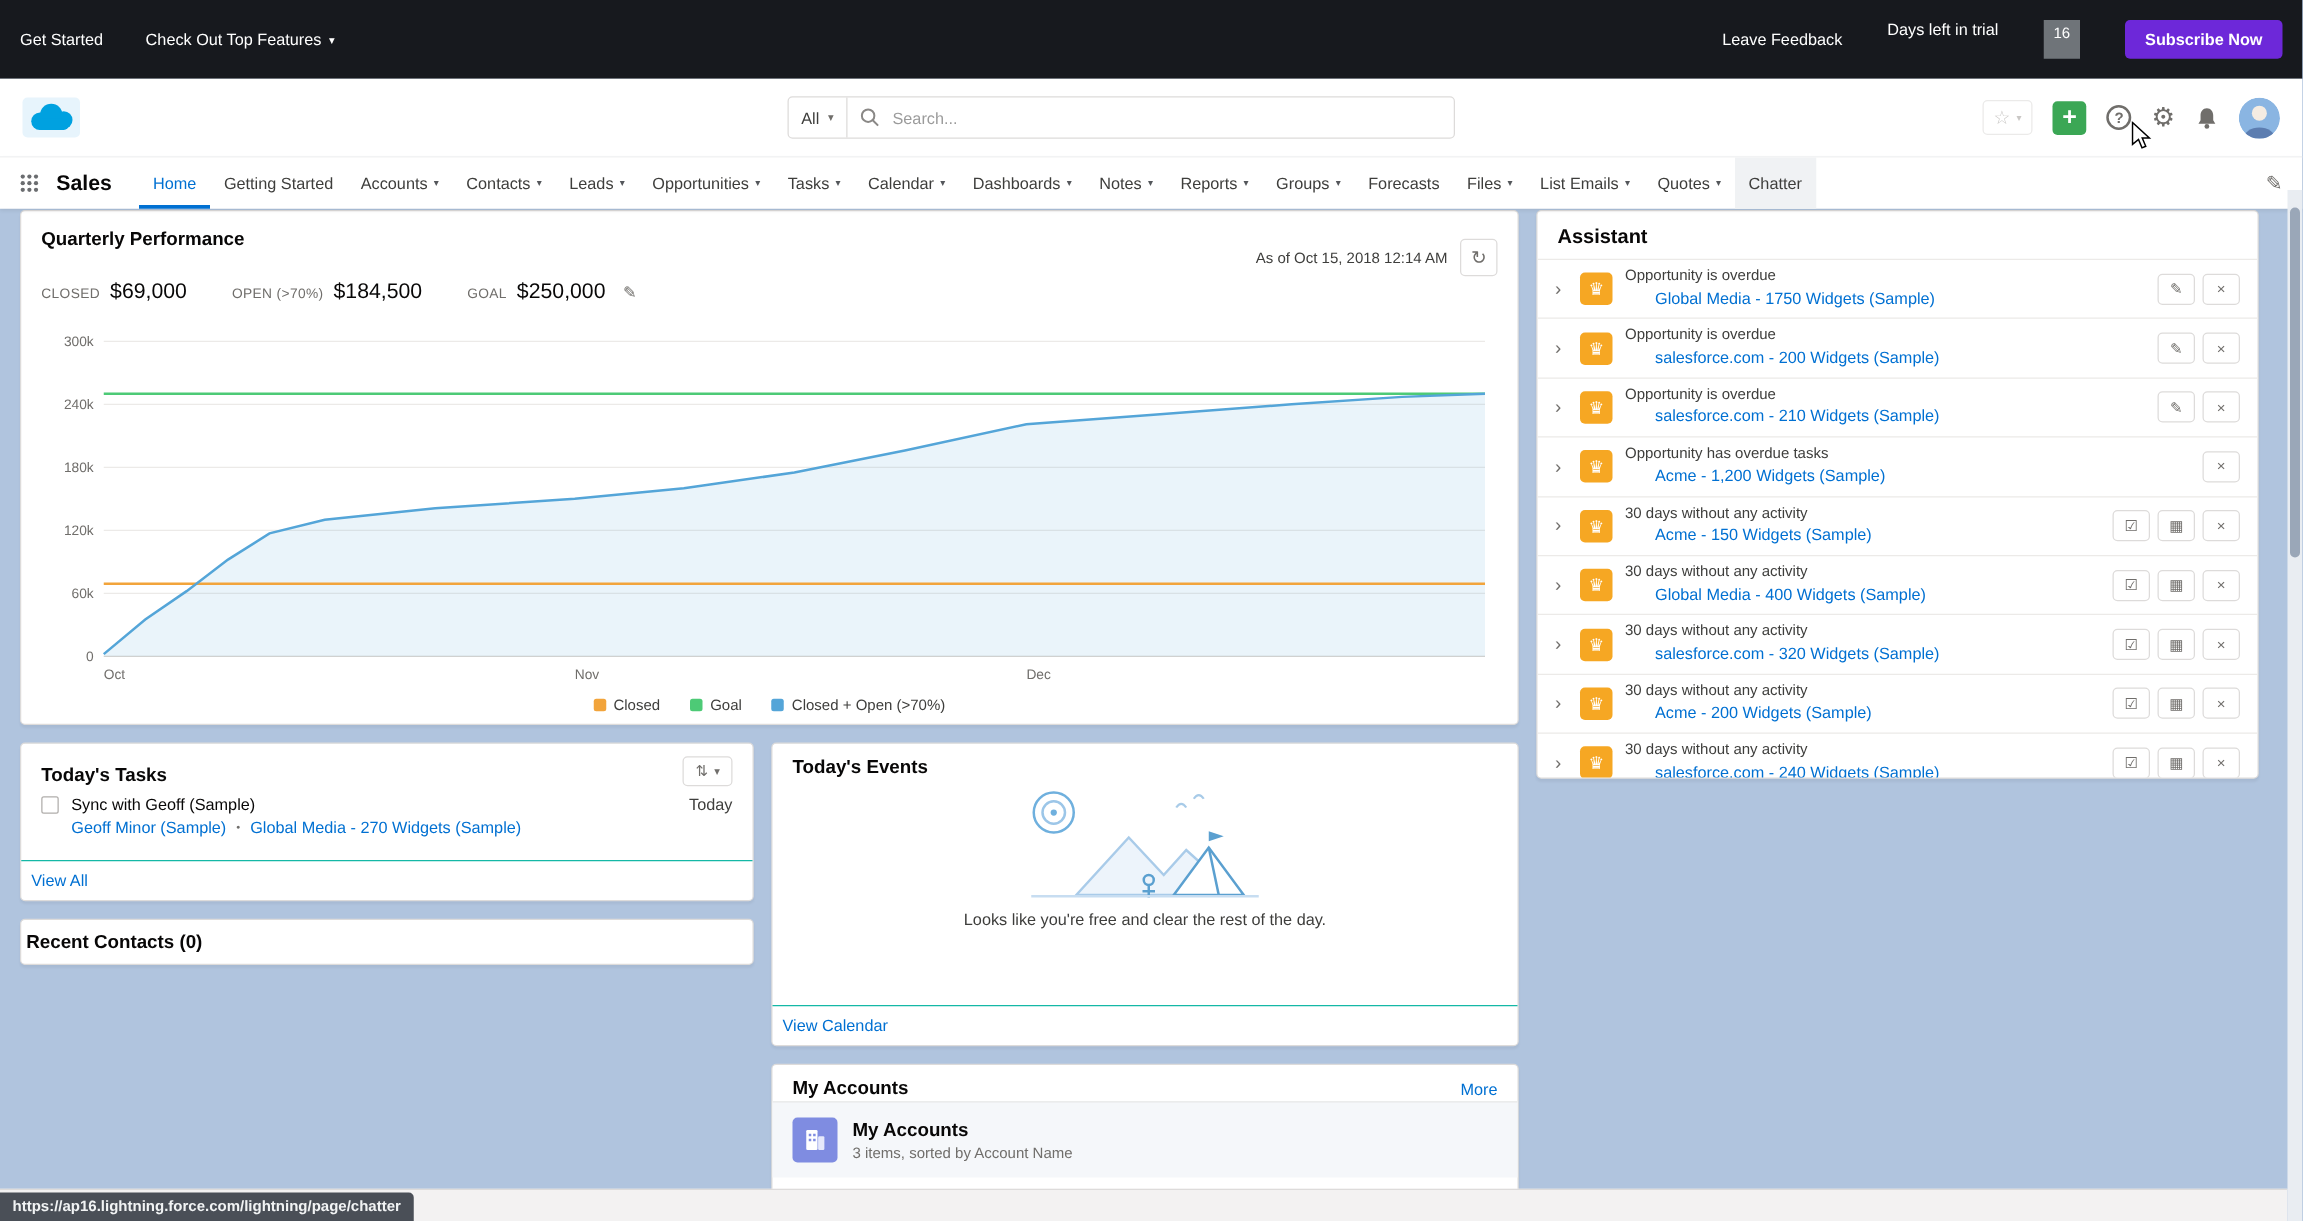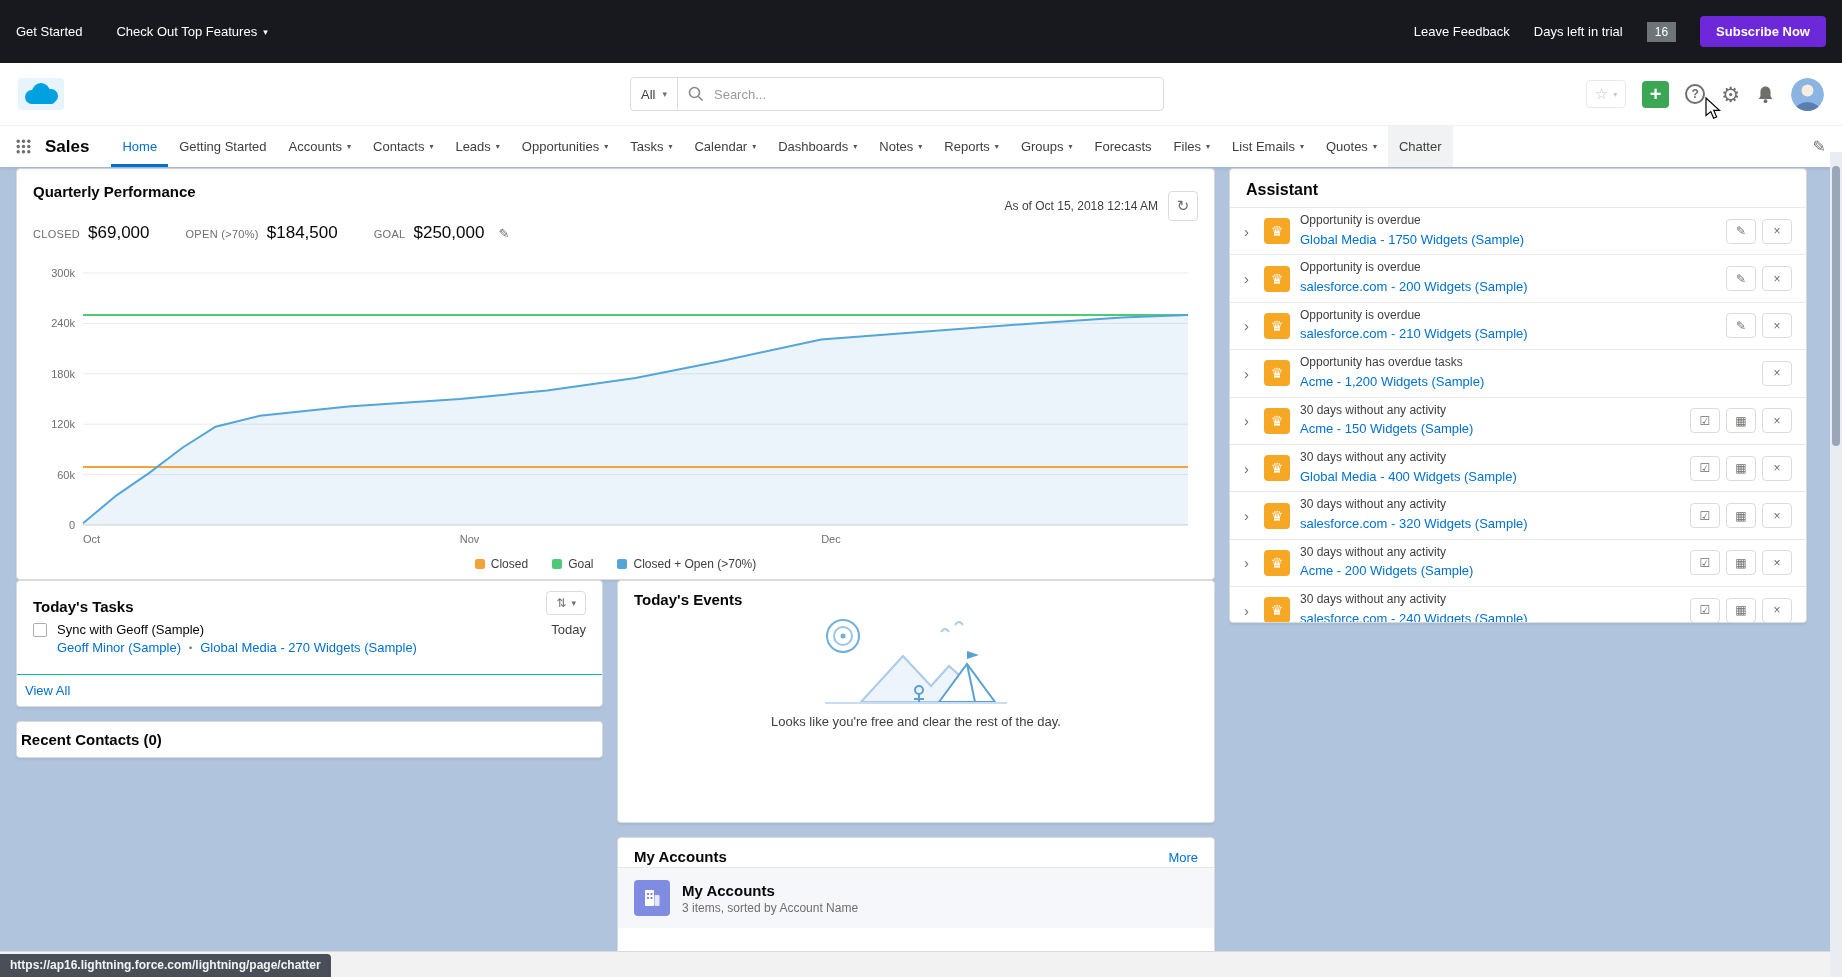--- a/index.html
+++ b/index.html
@@ -2,21 +2,21 @@
 <html><head>
 <meta charset="utf-8">
 <style>
   *{box-sizing:border-box;}
   html,body{margin:0;padding:0;}
   body{width:1842px;height:977px;overflow:hidden;position:relative;background:#b0c4de;
        font-family:"Liberation Sans",sans-serif;color:#3e3e3c;}
 
   
   .trialbar{height:63px;background:#17191e;display:flex;align-items:center;padding:0 16px;color:#fff;font-size:13px;gap:34px;}
-  .trialbar .tb-right{margin-left:auto;display:flex;align-items:center;gap:24px;}
+  .trialbar .tb-right{margin-left:auto;display:flex;gap:36px;}
   .tb-link{cursor:pointer;display:flex;align-items:center;gap:6px;}
   .tb-chev{font-size:9px;}
   .tb-badge{background:#6f7479;color:#fff;padding:3px 8px;font-size:12px;}
   .tb-subscribe{background:#6d28d9;color:#fff;border:none;border-radius:4px;padding:8px 16px;font-size:13px;font-weight:bold;cursor:pointer;font-family:inherit;}
 
   
   .ghead{height:62px;background:#fff;display:flex;align-items:center;padding:0 18px;position:relative;}
   .logo-tile{width:46px;height:32px;background:#e7f4fc;border-radius:4px;display:flex;align-items:center;justify-content:center;}
   .searchbox{position:absolute;left:630px;top:14px;width:534px;height:34px;border:1px solid #dddbda;border-radius:4px;display:flex;align-items:center;background:#fff;}
   .scope{display:flex;align-items:center;gap:7px;padding:0 10px;font-size:13px;color:#3e3e3c;border-right:1px solid #dddbda;height:100%;cursor:pointer;}
@@ -39,21 +39,21 @@
   .appname{align-self:center;font-size:17px;font-weight:700;color:#080707;margin:0 22px 0 12px;}
   .tabs{display:flex;align-items:stretch;}
   .tab{display:flex;align-items:center;gap:5px;padding:0 11px;font-size:13px;color:#3e3e3c;text-decoration:none;cursor:pointer;}
   .tab.active{color:#0070d2;box-shadow:inset 0 -3px 0 #0070d2;}
   .tab.hovered{background:#f0f2f4;}
   .tchev{font-size:8px;color:#54575b;}
   .page-edit{align-self:center;margin-left:auto;color:#706e6b;font-size:16px;cursor:pointer;padding:4px 2px;}
 
   
   .content{position:absolute;top:152px;left:0;right:12px;bottom:0;padding:16px 16px 0 16px;display:flex;gap:14px;overflow:hidden;}
-  .leftcol{width:1199px;display:flex;flex-direction:column;}
+  .leftcol{width:1199px;display:flex;flex-direction:column;gap:14px;}
   .card{background:#fff;border:1px solid #dddbda;border-radius:4px;box-shadow:0 2px 2px rgba(0,0,0,.05);}
   a.link{color:#0070d2;text-decoration:none;cursor:pointer;}
 
   
   .qcard{height:435px;padding:14px 16px 8px;}
   .qtop{display:flex;justify-content:space-between;align-items:flex-start;}
   .qtitle{font-size:15px;font-weight:600;color:#080707;}
   .asof-wrap{display:flex;align-items:center;gap:10px;margin-top:8px;}
   .asof{font-size:12px;color:#3e3e3c;}
   .refresh-btn{width:30px;height:30px;border:1px solid #dddbda;border-radius:4px;background:#fff;color:#706e6b;font-size:15px;cursor:pointer;font-family:inherit;}
@@ -98,21 +98,21 @@
   .acct-sub{font-size:12px;color:#706e6b;margin-top:2px;}
 
   
   .assistant{width:578px;height:455px;align-self:flex-start;overflow:hidden;}
   .ashead{padding:12px 16px 8px;font-size:16px;font-weight:600;color:#080707;}
   .arow{display:flex;align-items:center;gap:10px;padding:5px 14px;border-top:1px solid #eceae8;min-height:41px;}
   .achev{color:#706e6b;font-size:15px;cursor:pointer;width:10px;line-height:1;}
   .opp-icon{width:26px;height:26px;border-radius:4px;background:#f6a723;color:#fff;display:flex;align-items:center;justify-content:center;font-size:14px;flex:none;}
   .atext{line-height:1.3;}
   .astatus{font-size:12px;color:#3e3e3c;}
-  .alink{font-size:13px;}
+  .alink{font-size:13px;margin-left:24px;}
   .aactions{margin-left:auto;display:flex;gap:6px;}
   .abtn{width:30px;height:25px;border:1px solid #dddbda;border-radius:4px;background:#fff;color:#706e6b;font-size:12px;cursor:pointer;display:flex;align-items:center;justify-content:center;padding:0;font-family:inherit;}
 
   
   .utilbar{position:absolute;left:0;right:12px;bottom:0;height:26px;background:#f3f2f2;border-top:1px solid #dddbda;display:flex;align-items:flex-start;padding:6px 28px 0;gap:48px;font-size:13px;color:#3e3e3c;z-index:4;}
   .uitem{display:flex;gap:7px;align-items:center;cursor:pointer;}
   .uic{color:#54575b;font-size:13px;}
   .statusbar{position:absolute;left:0;bottom:0;background:#4a4f57;color:#f1f3f4;font-size:12px;padding:4px 10px 5px;border-top-right-radius:4px;z-index:6;white-space:nowrap;font-weight:bold;}
   .scrollbar{position:absolute;top:152px;right:0;bottom:0;width:12px;background:#e9edf2;z-index:5;}
   .sthumb{position:absolute;top:14px;left:2px;width:8px;height:280px;border-radius:4px;background:#9aa7b8;cursor:pointer;}
@@ -385,20 +385,23 @@
               <path d="M70 96 L112 50 L140 80 L158 60 L198 96 Z" fill="#edf4fb" stroke="#a9cbe9" stroke-width="2"></path>
               <path d="M148 96 L176 58 L204 96 Z" fill="#ffffff" stroke="#5ba0d0" stroke-width="2"></path>
               <path d="M176 58 L184 96" stroke="#5ba0d0" stroke-width="2"></path>
               <path d="M176 58 L176 45 L188 49 L176 53 Z" fill="#5ba0d0"></path>
               <circle cx="128" cy="84" r="4" fill="none" stroke="#5ba0d0" stroke-width="2"></circle>
               <path d="M128 88 L128 98 M123 93 H133" stroke="#5ba0d0" stroke-width="2"></path>
               <path d="M34 97 H216" stroke="#c7ddf1" stroke-width="2"></path>
             </svg>
           </div>
           <div class="ecaption">Looks like you're free and clear the rest of the day.</div>
+          <div class="card-foot">
+            <a class="link">View Calendar</a>
+          </div>
         </section>
 
         <section class="card acct-card">
           <div class="card-head">
             <span class="card-title">My Accounts</span>
             <a class="link amore">More</a>
           </div>
           <div class="acct-row">
             <span class="bico">
               <svg width="20" height="20" viewBox="0 0 20 20">

